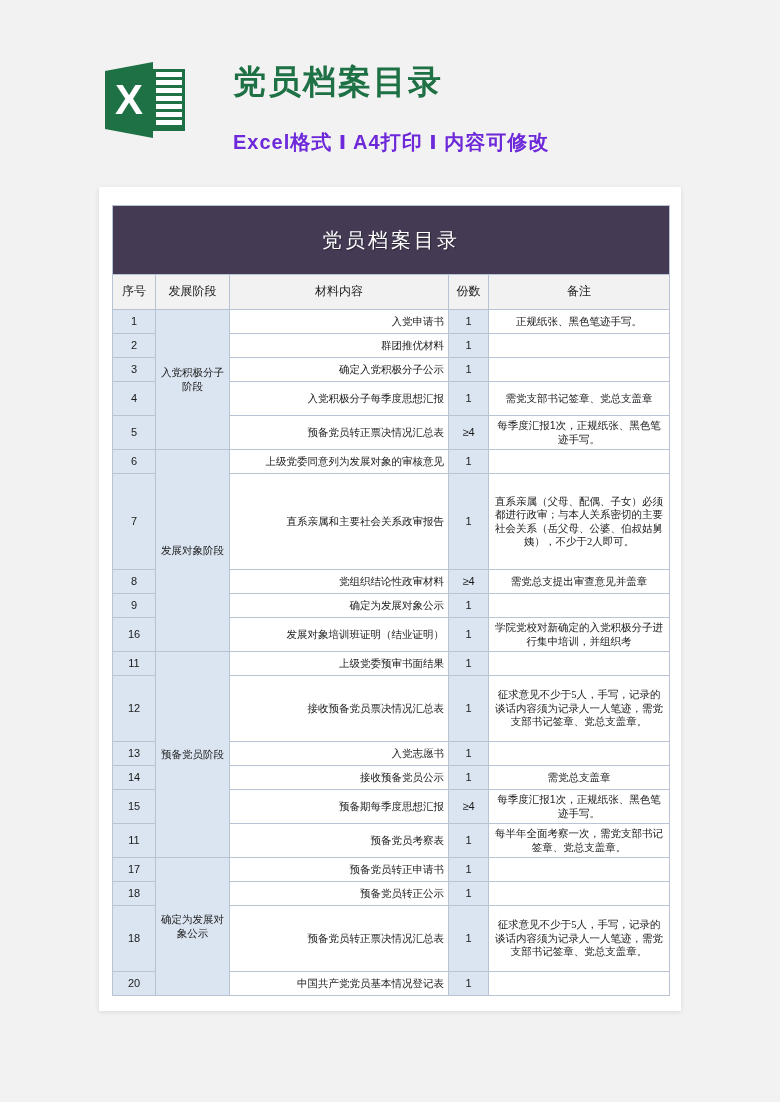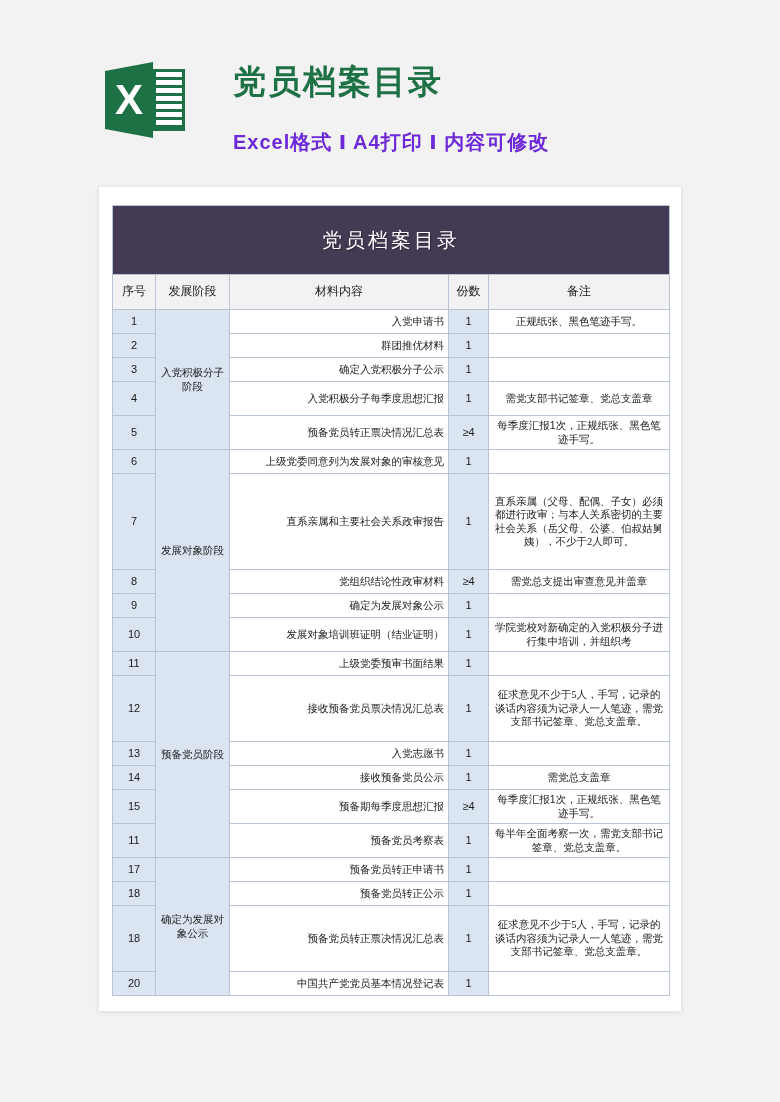--- a/index.html
+++ b/index.html
@@ -287,21 +287,21 @@
           <td class="cnt">≥4</td>
           <td class="rmk">需党总支提出审查意见并盖章</td>
         </tr>
         <tr class="r">
           <td class="no">9</td>
           <td class="mat">确定为发展对象公示</td>
           <td class="cnt">1</td>
           <td class="rmk"></td>
         </tr>
         <tr style="height:34px">
-          <td class="no">10</td>
+          <td class="no">16</td>
           <td class="mat">发展对象培训班证明（结业证明）</td>
           <td class="cnt">1</td>
           <td class="rmk clip">学院党校对新确定的入党积极分子进行集中培训，并组织考</td>
         </tr>
 
         <tr class="r">
           <td class="no">11</td>
           <td class="stage" rowspan="6">预备党员阶段</td>
           <td class="mat">上级党委预审书面结果</td>
           <td class="cnt">1</td>

